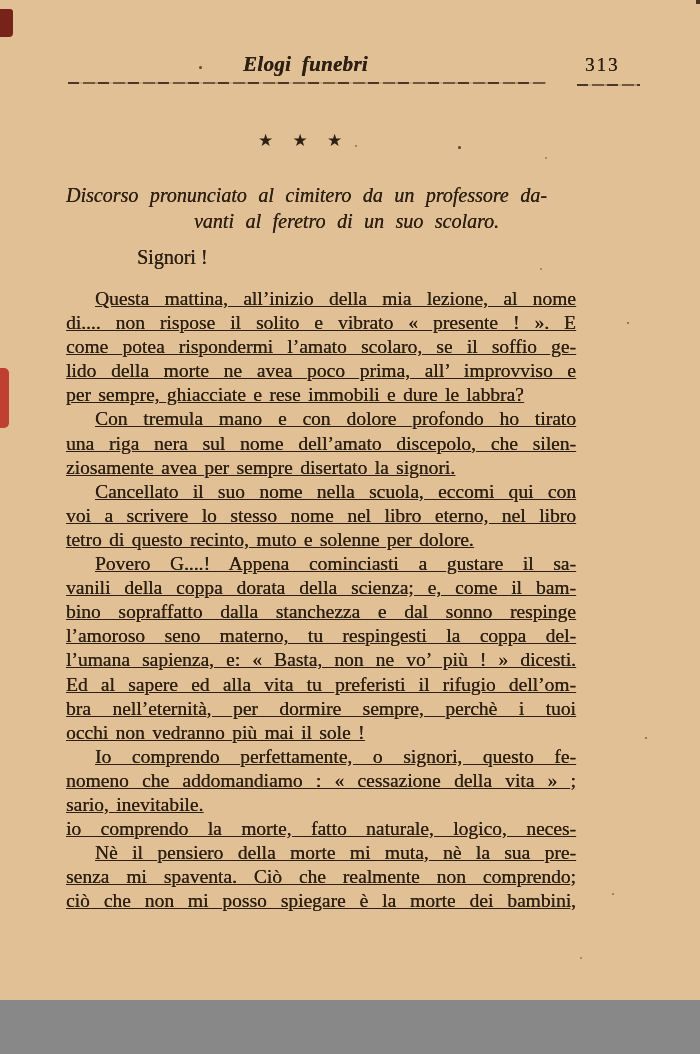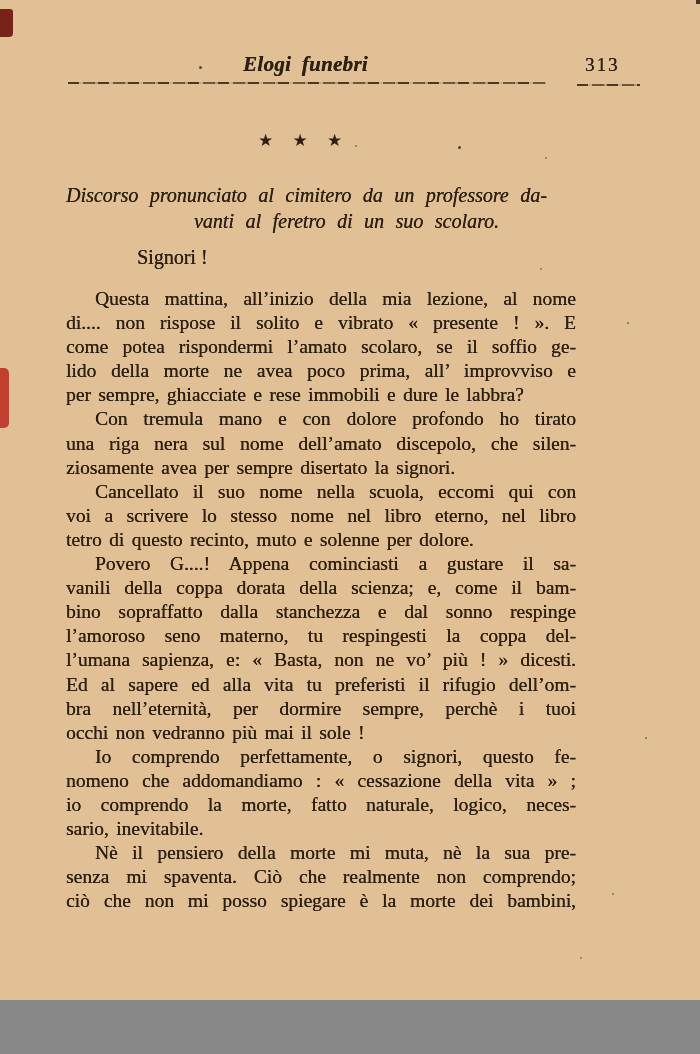--- a/index.html
+++ b/index.html
@@ -50,20 +50,21 @@
   }
   
   .body-text{
     position:absolute;left:66px;top:287px;width:510px;
     font-size:19.5px;line-height:24.1px;
     text-shadow:.2px 0 0 currentColor;
   }
   .line{
     text-align:justify;text-align-last:justify;
     white-space:normal;
+    text-decoration:underline;
   }
   .line.indent{text-indent:29px;}
   .line.lastline{text-align-last:left;word-spacing:2.5px;}
   
   .footer{
     position:absolute;left:347px;top:1003px;
     display:flex;align-items:flex-end;gap:18px;opacity:.85;
   }
   .footer .prefix{
     font-family:"Liberation Sans","DejaVu Sans",sans-serif;
@@ -142,22 +143,22 @@
         <div class="line">bino sopraffatto dalla stanchezza e dal sonno respinge</div>
         <div class="line">l’amoroso seno materno, tu respingesti la coppa del-</div>
         <div class="line">l’umana sapienza, e: « Basta, non ne vo’ più ! » dicesti.</div>
         <div class="line">Ed al sapere ed alla vita tu preferisti il rifugio dell’om-</div>
         <div class="line">bra nell’eternità, per dormire sempre, perchè i tuoi</div>
         <div class="line lastline">occhi non vedranno più mai il sole !</div>
       </div>
       <div>
         <div class="line indent">Io comprendo perfettamente, o signori, questo fe-</div>
         <div class="line">nomeno che addomandiamo : « cessazione della vita » ;</div>
+        <div class="line lastline">sario, inevitabile.</div>
         <div class="line">io comprendo la morte, fatto naturale, logico, neces-</div>
-        <div class="line lastline">sario, inevitabile.</div>
       </div>
       <div>
         <div class="line indent">Nè il pensiero della morte mi muta, nè la sua pre-</div>
         <div class="line">senza mi spaventa. Ciò che realmente non comprendo;</div>
         <div class="line">ciò che non mi posso spiegare è la morte dei bambini,</div>
       </div>
     </div>
 
   <div class="footer">
     <span class="prefix">Digitized by</span>

